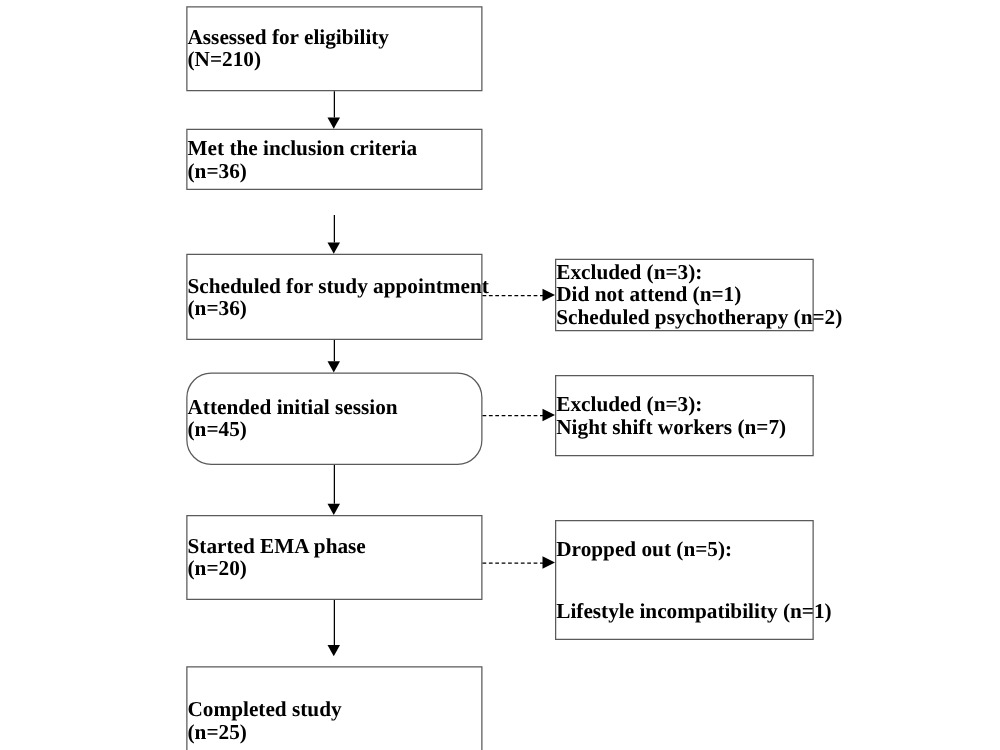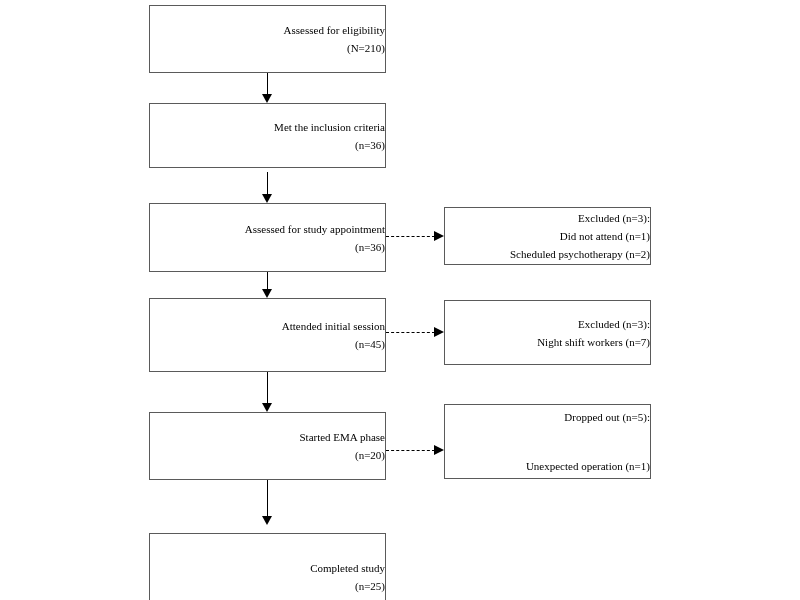--- a/index.html
+++ b/index.html
@@ -19,26 +19,27 @@
   }
 
   
   .node {
     position: absolute;
     box-sizing: border-box;
     border: 1px solid #5a5a5a;
     background: #ffffff;
     display: flex;
     flex-direction: column;
-    align-items: flex-end;
+    align-items: flex-start;
     justify-content: center;
     text-align: center;
     line-height: 18px;
-    font-size: 11px;
+    font-size: 17px;
     white-space: nowrap;
+    font-weight: bold;
   }
   .node .line { display: block; }
 
   .main-node { left: 149px; width: 237px; }
   .side-node { left: 444px; width: 207px; }
 
   
   .vline {
     position: absolute;
     width: 1px;
@@ -75,31 +76,31 @@
 </head>
 <body>
 
 <div id="canvas">
 
   <div class="node main-node" style="top:5px;height:68px;">
     <span class="line">Assessed for eligibility</span>
     <span class="line">(N=210)</span>
   </div>
 
-  <div class="node main-node" style="top:103px;height:65px;">
+  <div class="node main-node" style="top:103px;height:49px;">
     <span class="line">Met the inclusion criteria</span>
     <span class="line">(n=36)</span>
   </div>
 
   <div class="node main-node" style="top:203px;height:69px;">
-    <span class="line">Assessed for study appointment</span>
+    <span class="line">Scheduled for study appointment</span>
     <span class="line">(n=36)</span>
   </div>
 
-  <div class="node main-node" style="top:298px;height:74px;">
+  <div class="node main-node" style="top:298px;height:74px;border-radius:20px;">
     <span class="line">Attended initial session</span>
     <span class="line">(n=45)</span>
   </div>
 
   <div class="node main-node" style="top:412px;height:68px;">
     <span class="line">Started EMA phase</span>
     <span class="line">(n=20)</span>
   </div>
 
   <div class="node main-node" style="top:533px;height:88px;">
@@ -111,23 +112,23 @@
     <span class="line">Excluded (n=3):</span>
     <span class="line">Did not attend (n=1)</span>
     <span class="line">Scheduled psychotherapy (n=2)</span>
   </div>
 
   <div class="node side-node" style="top:300px;height:65px;">
     <span class="line">Excluded (n=3):</span>
     <span class="line">Night shift workers (n=7)</span>
   </div>
 
-  <div class="node side-node" style="top:404px;height:75px;gap:31px;">
+  <div class="node side-node" style="top:416px;height:96px;gap:31px;">
     <span class="line">Dropped out (n=5):</span>
-    <span class="line">Unexpected operation (n=1)</span>
+    <span class="line">Lifestyle incompatibility (n=1)</span>
   </div>
 
   <div class="vline" style="top:73px;height:21px;"></div>
   <div class="varrow" style="top:94px;"></div>
 
   <div class="vline" style="top:172px;height:22px;"></div>
   <div class="varrow" style="top:194px;"></div>
 
   <div class="vline" style="top:272px;height:17px;"></div>
   <div class="varrow" style="top:289px;"></div>

